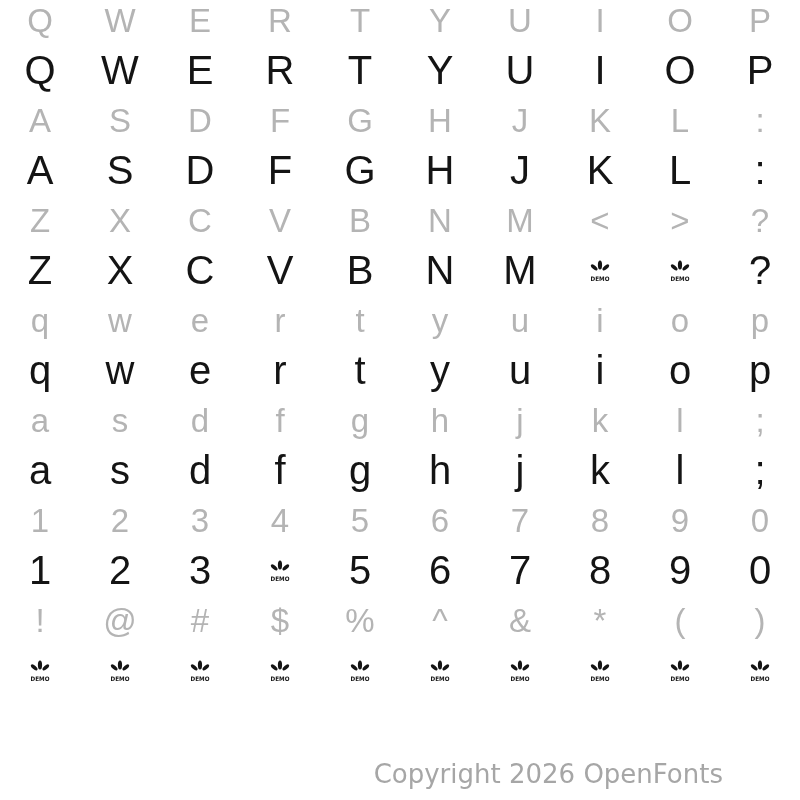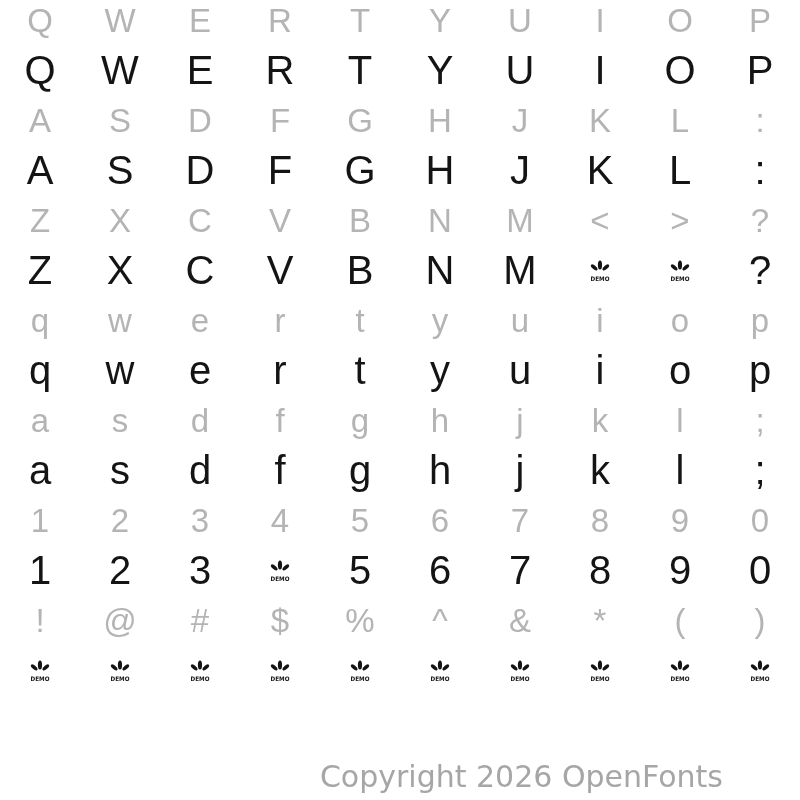--- a/index.html
+++ b/index.html
@@ -46,21 +46,21 @@
     align-items: center;
     justify-content: center;
   }
   .demo-icon {
     display: block;
   }
   .copyright {
     position: absolute;
     top: 759px;
     right: 77px;
-    font-size: 30px;
+    font-size: 26px;
     color: var(--copy-gray, #a6a6a6);
     font-family: "DejaVu Sans", "Liberation Sans", sans-serif;
     white-space: nowrap;
   }
 </style>
 </head>
 <body style="background: rgb(255, 255, 255);">
 
 <div class="specimen">
     <div class="row ref">

